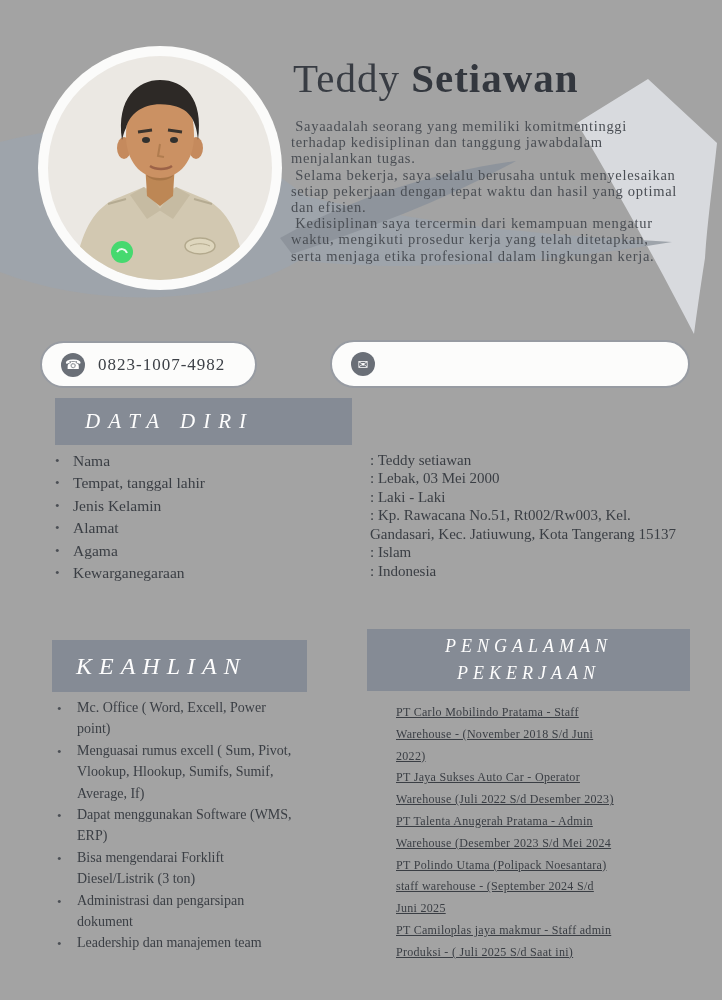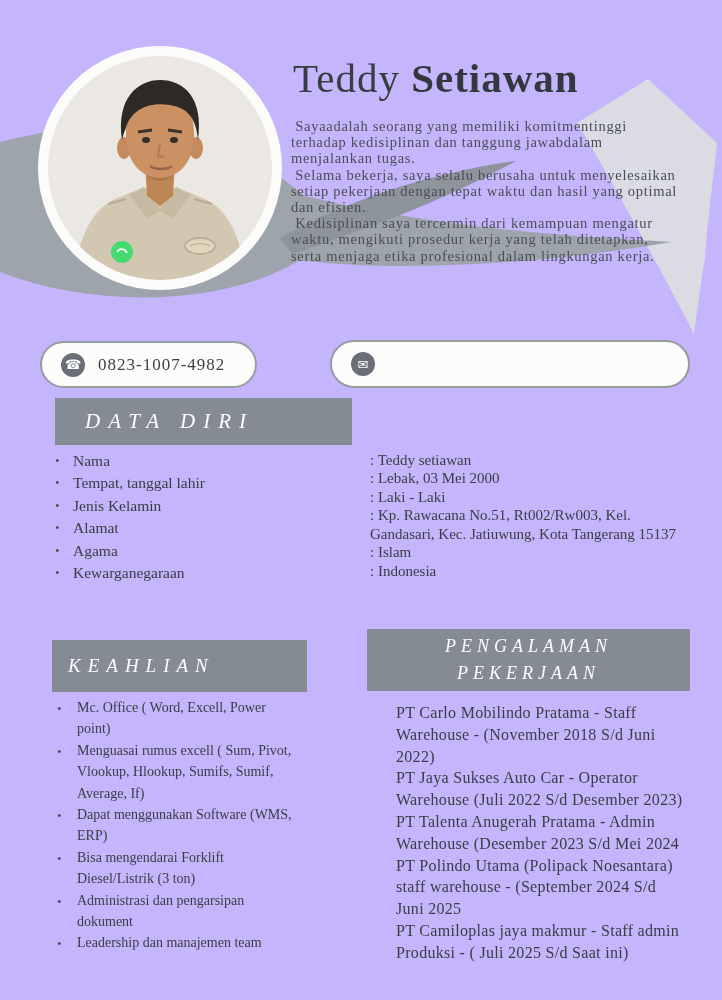--- a/index.html
+++ b/index.html
@@ -1,17 +1,17 @@
 <!DOCTYPE html>
 <html><head>
 <meta charset="utf-8">
 <style>
   html,body{margin:0;padding:0;}
   body{background:#e9e9e9;font-family:"Liberation Serif","DejaVu Serif",serif;}
-  .page{position:relative;width:722px;height:1000px;background:#c4b5fd;overflow:hidden;margin:0 auto;}
+  .page{position:relative;width:722px;height:1000px;background:#a3a3a3;overflow:hidden;margin:0 auto;}
   svg.deco{position:absolute;left:0;top:0;}
 
   
   .photo{position:absolute;left:38px;top:46px;width:244px;height:244px;border-radius:50%;
          background:#fbfbfa;display:flex;align-items:center;justify-content:center;}
 
   
   .name{position:absolute;left:293px;top:54px;font-size:41px;color:#383c43;letter-spacing:1px;white-space:nowrap;}
   .name b{font-weight:700;color:#33373e;}
   .intro{position:absolute;left:291px;top:118px;width:440px;color:#4a4e54;}
@@ -23,38 +23,38 @@
   .pill-phone{left:40px;top:341px;width:217px;height:47px;}
   .pill-email{left:330px;top:340px;width:360px;height:48px;}
   .pill-icon{width:24px;height:24px;border-radius:50%;background:#6a6f77;color:#ffffff;flex:0 0 24px;
              display:flex;align-items:center;justify-content:center;font-size:13px;line-height:1;
              font-family:"DejaVu Sans","Liberation Sans",sans-serif;}
   .pill-text{font-size:17px;color:#3d4147;letter-spacing:1px;white-space:nowrap;}
 
   
   .hdr{position:absolute;background:#858b95;color:#fdfdfd;display:flex;align-items:center;box-sizing:border-box;font-style:italic;}
   .hdr-datadiri{left:55px;top:398px;width:297px;height:47px;padding-left:30px;font-size:21px;letter-spacing:8px;}
-  .hdr-keahlian{left:52px;top:640px;width:255px;height:52px;padding-left:16px;font-size:19px;letter-spacing:7px;}
+  .hdr-keahlian{left:52px;top:640px;width:255px;height:52px;padding-left:24px;font-size:24px;letter-spacing:7px;}
   .hdr-pengalaman{left:367px;top:629px;width:323px;height:62px;flex-direction:column;justify-content:center;
                   font-size:18px;letter-spacing:5px;line-height:27px;text-align:center;}
 
   
   .dd-labels{position:absolute;left:55px;top:450px;width:305px;color:#3a3e44;font-size:15.5px;}
   .dd-label{line-height:22.4px;padding-left:18px;position:relative;}
   .dd-label::before{content:"\2022";position:absolute;left:0;top:0;font-size:13px;color:#4a4e54;}
   .dd-values{position:absolute;left:370px;top:451px;width:348px;color:#3a3e44;font-size:15px;}
   .dd-value{line-height:18.45px;}
 
   
   .skills{position:absolute;left:57px;top:697px;width:265px;color:#3a3e44;font-size:14px;}
   .skill{white-space:pre-wrap;line-height:21.4px;padding-left:20px;position:relative;}
   .skill::before{content:"\2022";position:absolute;left:0;top:1px;font-size:13px;color:#4a4e54;}
 
   
-  .exp{position:absolute;left:396px;top:702px;width:324px;color:#3a3e44;font-size:16px;}
+  .exp{position:absolute;left:396px;top:702px;width:324px;color:#3a3e44;font-size:12px;text-decoration:underline;}
   .exp-item{white-space:pre-wrap;line-height:21.8px;letter-spacing:0.3px;}
 </style>
 </head>
 <body>
 
 <div class="page">
 
   <svg class="deco" width="722" height="340" viewBox="0 0 722 340">
     <path d="M577,123 L648,79 L717,143 C712,190 707,225 705,258 C700,290 697,312 694,334 C660,268 616,188 577,123 Z" fill="#dbdde1" opacity="0.95"></path>
     <path d="M0,142 C120,110 225,128 305,196 C430,226 555,236 672,242 C530,266 390,272 300,260 C225,306 95,309 0,272 Z" fill="#9ea4ab"></path>

